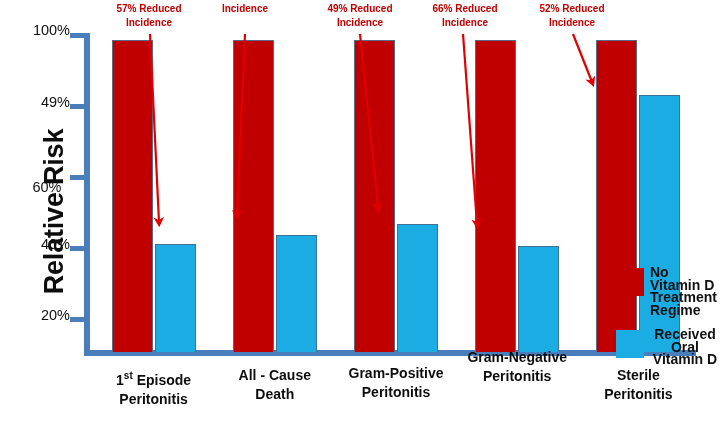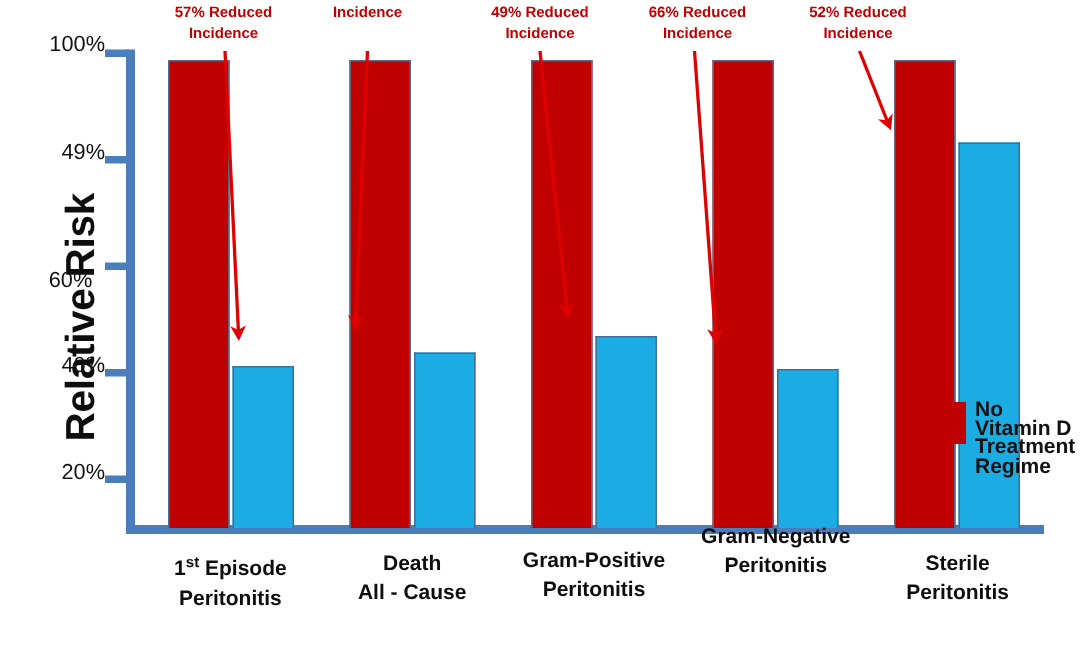--- a/index.html
+++ b/index.html
@@ -138,22 +138,22 @@
         <div>52% Reduced</div>
         <div>Incidence</div>
       </div>
     </div>
   <div id="xlabels">
       <div class="xlab" style="left: 78.6px; top: 366px;">
         <div>1<sup>st</sup> Episode</div>
         <div>Peritonitis</div>
       </div>
       <div class="xlab" style="left: 199.8px; top: 366px;">
+        <div>All - Cause</div>
         <div>Death</div>
-        <div>All - Cause</div>
       </div>
       <div class="xlab" style="left: 321px; top: 364px;">
         <div>Gram-Positive</div>
         <div>Peritonitis</div>
       </div>
       <div class="xlab" style="left: 442.2px; top: 348px;">
         <div>Gram-Negative</div>
         <div>Peritonitis</div>
       </div>
       <div class="xlab" style="left: 563.4px; top: 366px;">
@@ -164,15 +164,23 @@
 
   <div class="legend" id="legend">
       <div class="leg-row">
         <div class="leg-sw red"></div>
         <div class="leg-tx">
           <div>No Vitamin D</div>
           <div>Treatment</div>
           <div>Regime</div>
         </div>
       </div>
+      <div class="leg-row">
+        <div class="leg-sw blue"></div>
+        <div class="leg-tx c">
+          <div>Received</div>
+          <div>Oral</div>
+          <div>Vitamin D</div>
+        </div>
+      </div>
     </div>
 
 </div>
 
 </body></html>

